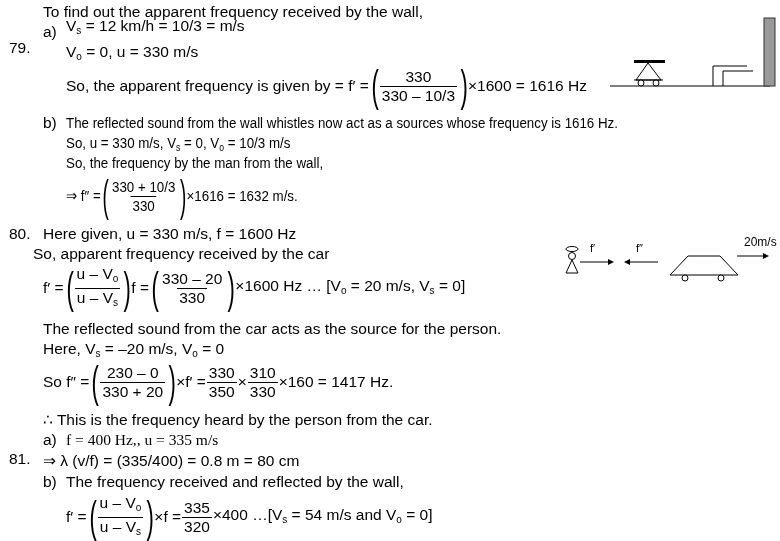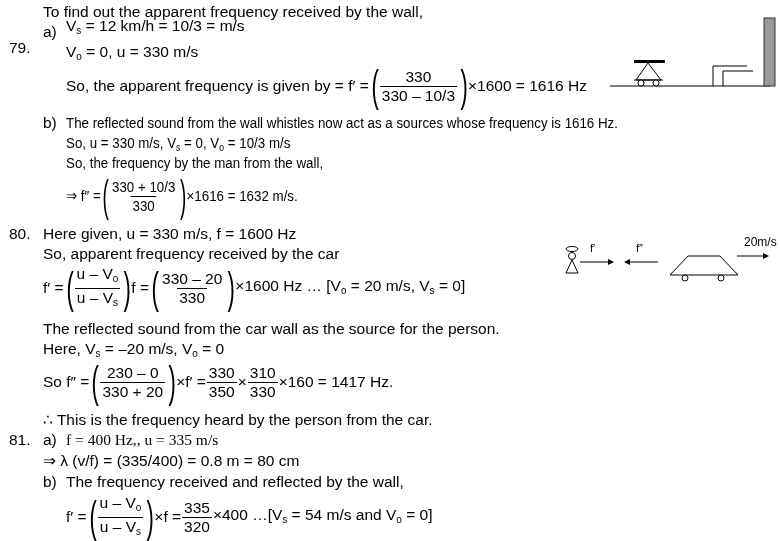--- a/index.html
+++ b/index.html
@@ -62,21 +62,21 @@
   <span class="frac">
       <span class="num">330 + 10/3</span>
       <span class="den">330</span>
     </span>
   <span class="paren">)</span>
   <span>×1616 = 1632 m/s.</span>
 </div>
 
 <div class="ln" style="left:9px;top:225px;">80.</div>
 <div class="ln" style="left:43px;top:225px;">Here given, u = 330 m/s, f = 1600 Hz</div>
-<div class="ln" style="left:43px;top:245px;">So, apparent frequency received by the car</div>
+<div class="ln" style="left:33px;top:245px;">So, apparent frequency received by the car</div>
 <div class="ln eq" style="left:43px;top:268px;height:40px;">
   <span>f′ =</span>
   <span class="paren">(</span>
   <span class="frac">
       <span class="num"><span>u – V</span><sub>o</sub></span>
       <span class="den"><span>u – V</span><sub>s</sub></span>
     </span>
   <span class="paren">)</span>
   <span>f =</span>
   <span class="paren">(</span>
@@ -99,21 +99,21 @@
   <polygon points="70,27 64,30 70,33" fill="#000"></polygon>
   <text x="76" y="20" font-size="11" font-family="Liberation Sans, sans-serif">f″</text>
   <polygon points="110,43 128,24 160,24 178,43" fill="none" stroke="#000"></polygon>
   <circle cx="125" cy="46" r="3" fill="#fff" stroke="#000"></circle>
   <circle cx="161" cy="46" r="3" fill="#fff" stroke="#000"></circle>
   <line x1="177" y1="24" x2="203" y2="24" stroke="#000"></line>
   <polygon points="203,21 209,24 203,27" fill="#000"></polygon>
   <text x="184" y="14" font-size="12" font-family="Liberation Sans, sans-serif">20m/s</text>
 </svg>
 
-<div class="ln" style="left:43px;top:320px;">The reflected sound from the car wall as the source for the person.</div>
+<div class="ln" style="left:43px;top:320px;">The reflected sound from the car acts as the source for the person.</div>
 <div class="ln" style="left:43px;top:340px;">
   <span>Here, V</span><sub>s</sub><span> = –20 m/s, V</span><sub>o</sub><span> = 0</span>
 </div>
 <div class="ln eq" style="left:43px;top:362px;height:40px;">
   <span>So f″ =</span>
   <span class="paren">(</span>
   <span class="frac">
       <span class="num">230 – 0</span>
       <span class="den">330 + 20</span>
     </span>
@@ -125,21 +125,21 @@
     </span>
   <span>×</span>
   <span class="frac">
       <span class="num">310</span>
       <span class="den">330</span>
     </span>
   <span>×160 = 1417 Hz.</span>
 </div>
 <div class="ln" style="left:43px;top:411px;">∴ This is the frequency heard by the person from the car.</div>
 
-<div class="ln" style="left:9px;top:431px;">81.</div>
+<div class="ln" style="left:9px;top:450px;">81.</div>
 <div class="ln" style="left:43px;top:431px;">a)</div>
 <div class="ln" style="left:66px;top:431px;font-family:Liberation Serif, serif;">f = 400 Hz,, u = 335 m/s</div>
 <div class="ln" style="left:43px;top:452px;">⇒ λ (v/f) = (335/400) = 0.8 m = 80 cm</div>
 <div class="ln" style="left:43px;top:473px;">b)</div>
 <div class="ln" style="left:66px;top:473px;">The frequency received and reflected by the wall,</div>
 <div class="ln eq" style="left:66px;top:497px;height:40px;">
   <span>f′ =</span>
   <span class="paren">(</span>
   <span class="frac">
       <span class="num"><span>u – V</span><sub>o</sub></span>

